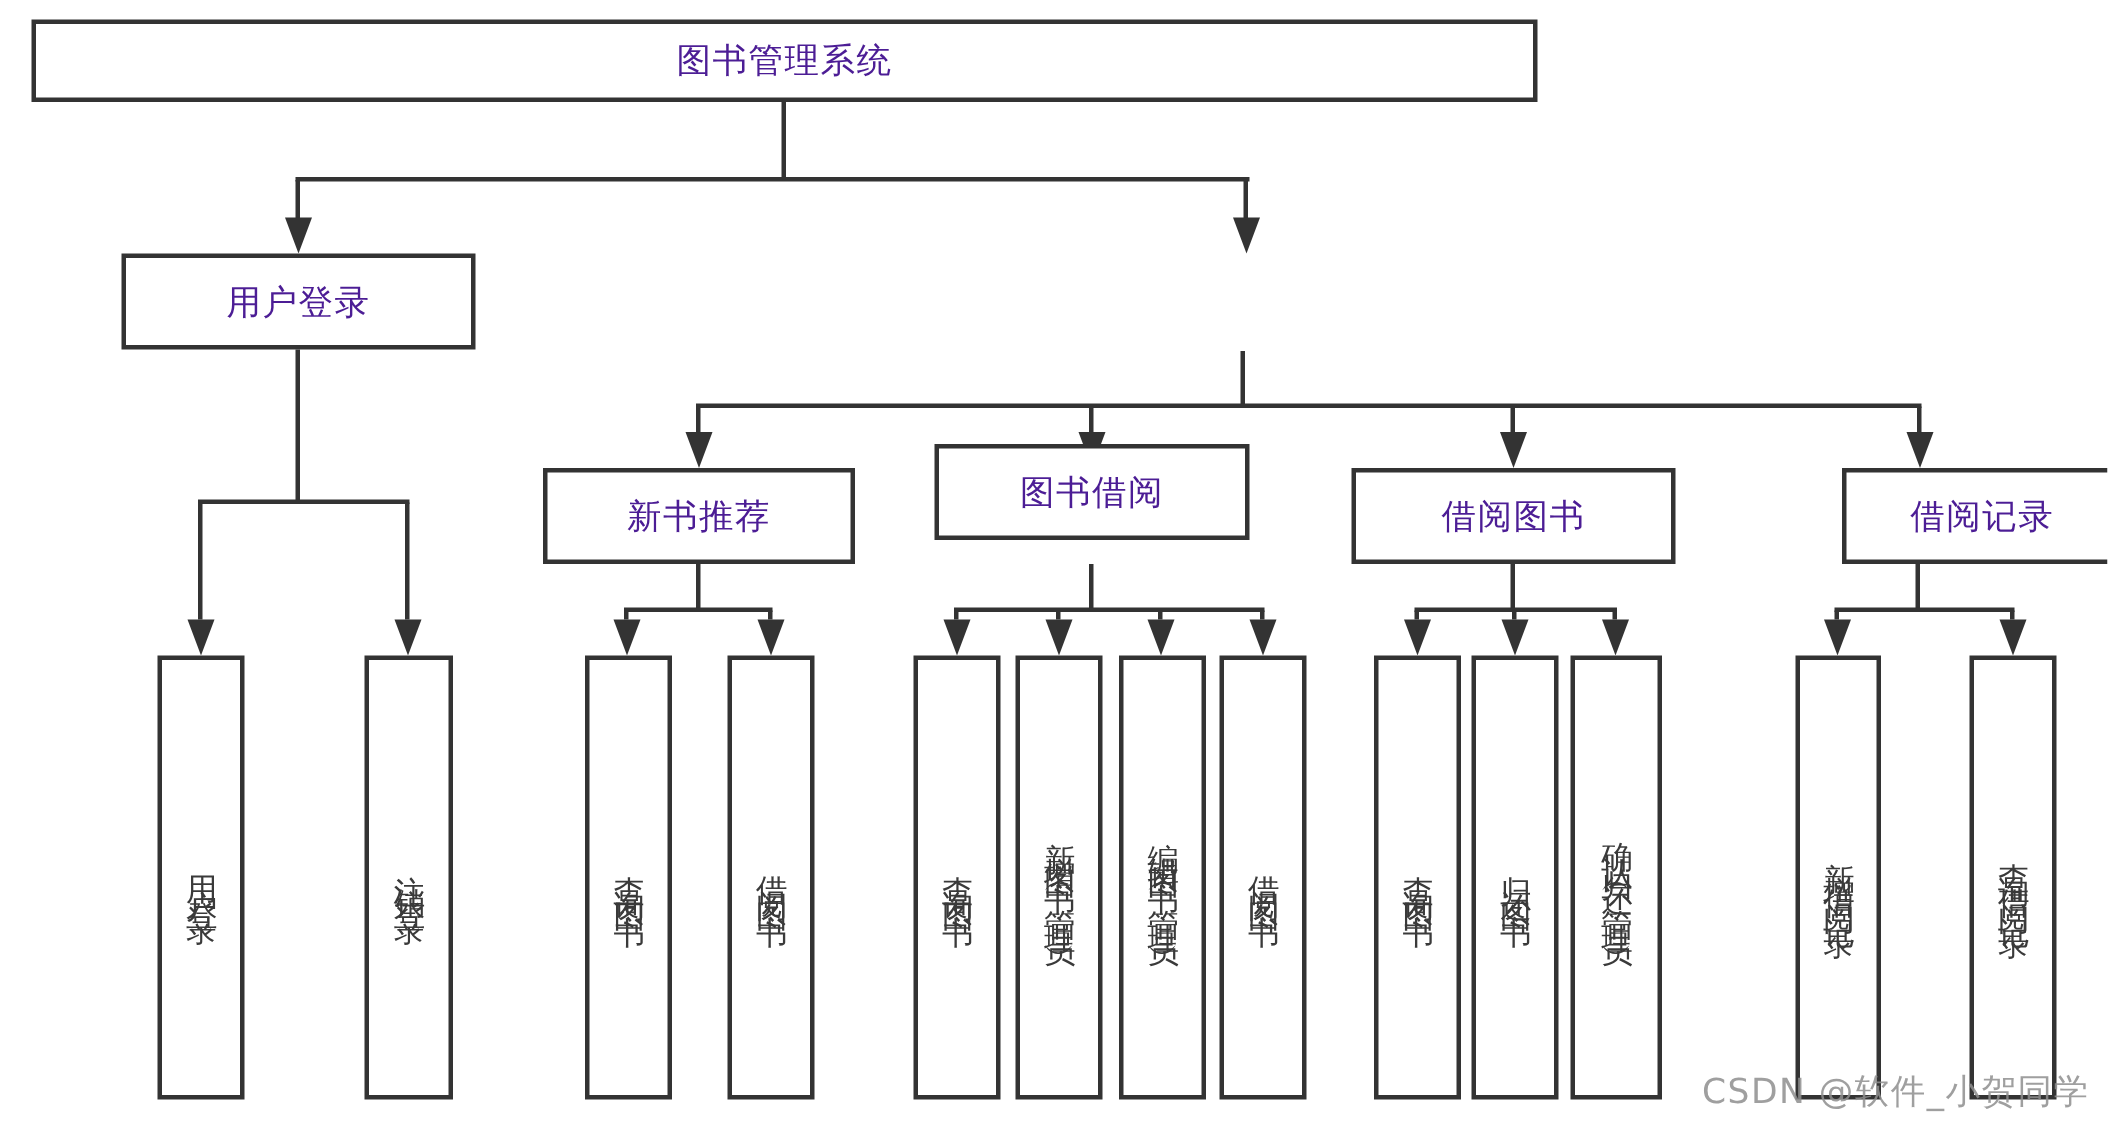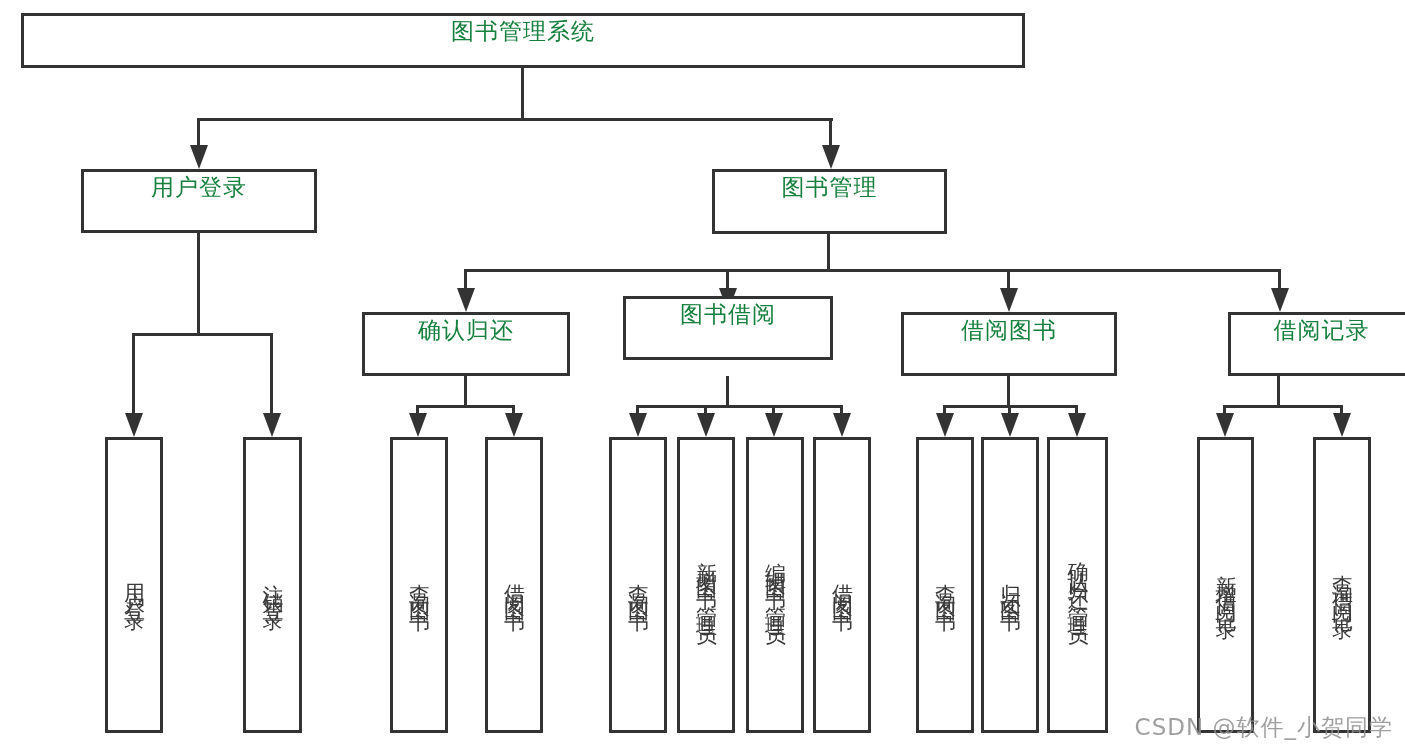--- a/index.html
+++ b/index.html
@@ -4,22 +4,22 @@
 <style>
   html,body{margin:0;padding:0;background:#fff;}
   #stage{
     position:relative; width:1405px; height:747px; background:#ffffff;
     font-family:"DejaVu Sans","Liberation Sans",sans-serif; color:#333;
     overflow:hidden;
   }
   .hbox{
     position:absolute; box-sizing:border-box;
     border:3px solid #333; background:#fff;
-    display:flex; align-items:flex-start; justify-content:center;
-    font-size:23px; letter-spacing:1px; color:#15803d;
+    display:flex; align-items:center; justify-content:center;
+    font-size:23px; letter-spacing:1px; color:#4c1d95;
   }
   .vbox{
     position:absolute; box-sizing:border-box; top:437px; height:296px;
     border:3px solid #333; background:#fff;
     display:flex; align-items:center; justify-content:center;
   }
   .vtext{
     writing-mode:vertical-rl; text-orientation:mixed;
     font-size:21px; letter-spacing:9px; color:#3a3a3a; line-height:1;
     white-space:nowrap;
@@ -50,44 +50,41 @@
   <div class="vline" style="left:521px; top:68px; height:52px;"></div>
   <div class="hline" style="left:197px; top:118px; width:636px;"></div>
   <div class="vline" style="left:197px; top:120px; height:26px;"></div>
   <div class="arrow" style="left:190px; top:145px;"></div>
   <div class="vline" style="left:829px; top:120px; height:26px;"></div>
   <div class="arrow" style="left:822px; top:145px;"></div>
 
   <div class="hbox" style="left:81px; top:169px; width:236px; height:64px;">
     <span>用户登录</span>
   </div>
-  <div class="hbox" style="left:712px; top:169px; width:235px; height:65px;">
-    <span>图书管理</span>
-  </div>
 
   <div class="vline" style="left:197px; top:233px; height:102px;"></div>
   <div class="hline" style="left:132px; top:333px; width:141px;"></div>
   <div class="vline" style="left:132px; top:335px; height:78px;"></div>
   <div class="arrow" style="left:125px; top:413px;"></div>
   <div class="vline" style="left:270px; top:335px; height:78px;"></div>
   <div class="arrow" style="left:263px; top:413px;"></div>
 
   <div class="vline" style="left:827px; top:234px; height:37px;"></div>
   <div class="hline" style="left:464px; top:269px; width:817px;"></div>
   <div class="vline" style="left:464px; top:271px; height:17px;"></div>
   <div class="arrow" style="left:457px; top:288px;"></div>
   <div class="vline" style="left:726px; top:271px; height:17px;"></div>
   <div class="arrow" style="left:719px; top:288px;"></div>
   <div class="vline" style="left:1007px; top:271px; height:17px;"></div>
   <div class="arrow" style="left:1000px; top:288px;"></div>
   <div class="vline" style="left:1278px; top:271px; height:17px;"></div>
   <div class="arrow" style="left:1271px; top:288px;"></div>
 
   <div class="hbox" style="left:362px; top:312px; width:208px; height:64px;">
-    <span>确认归还</span>
+    <span>新书推荐</span>
   </div>
   <div class="hbox" style="left:623px; top:296px; width:210px; height:64px;">
     <span>图书借阅</span>
   </div>
   <div class="hbox" style="left:901px; top:312px; width:216px; height:64px;">
     <span>借阅图书</span>
   </div>
   <div class="hbox" style="left:1228px; top:312px; width:187px; height:64px;">
     <span>借阅记录</span>
   </div>

